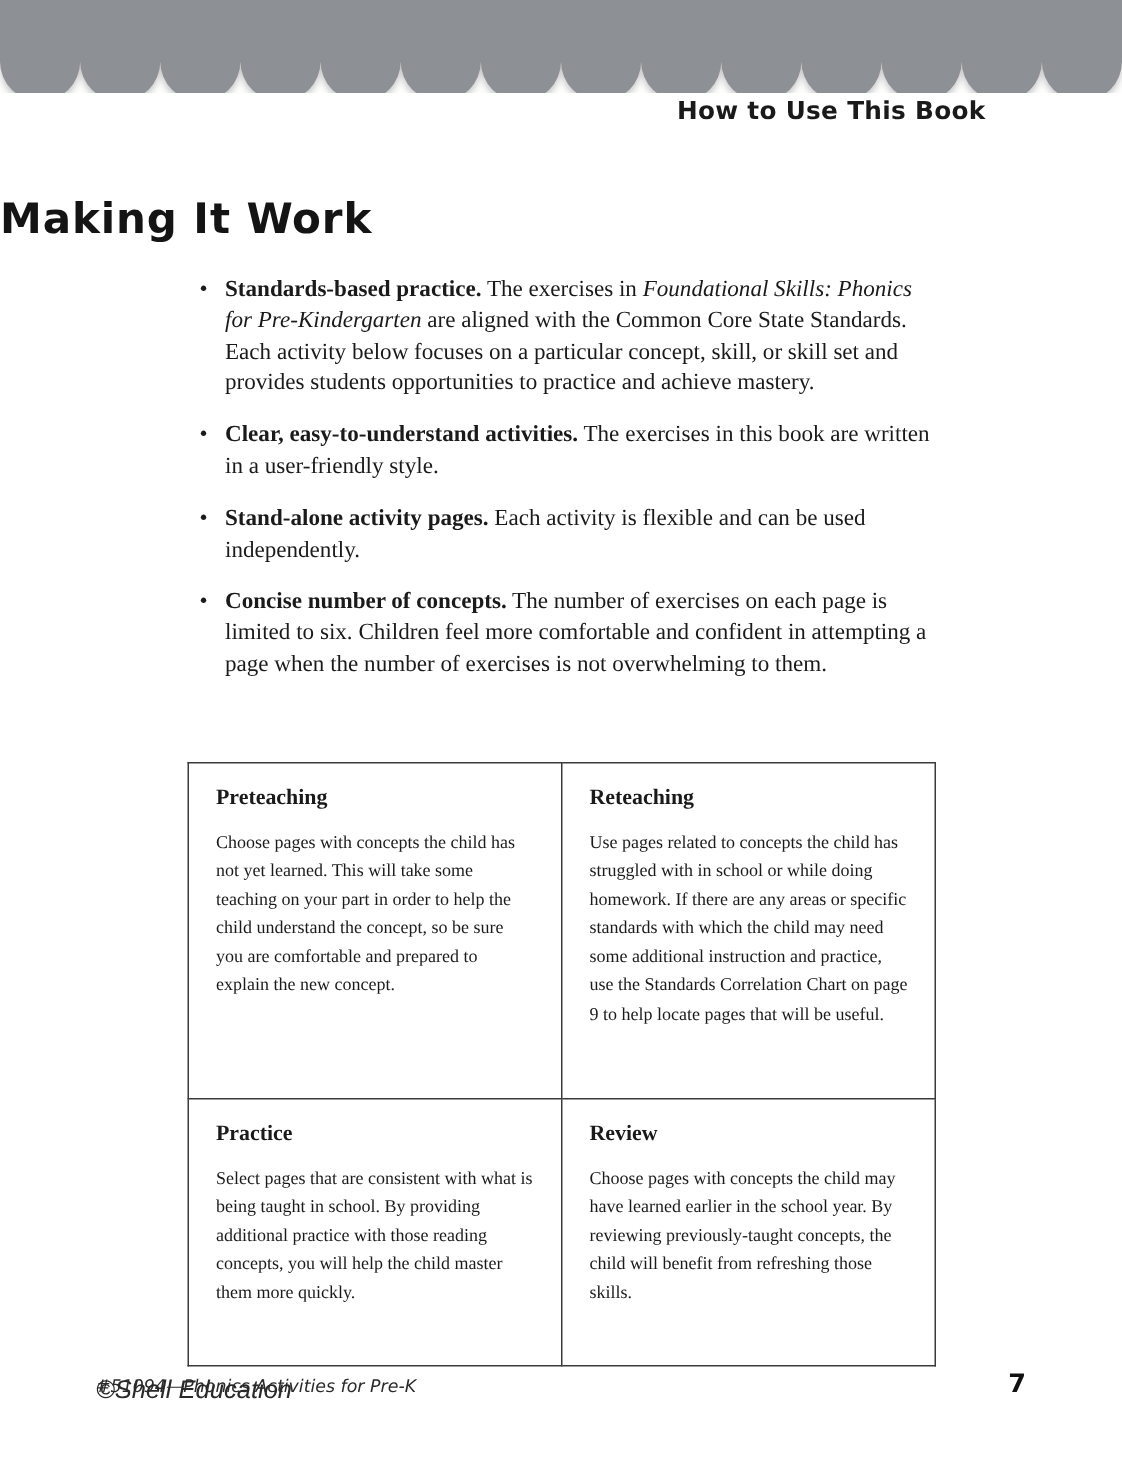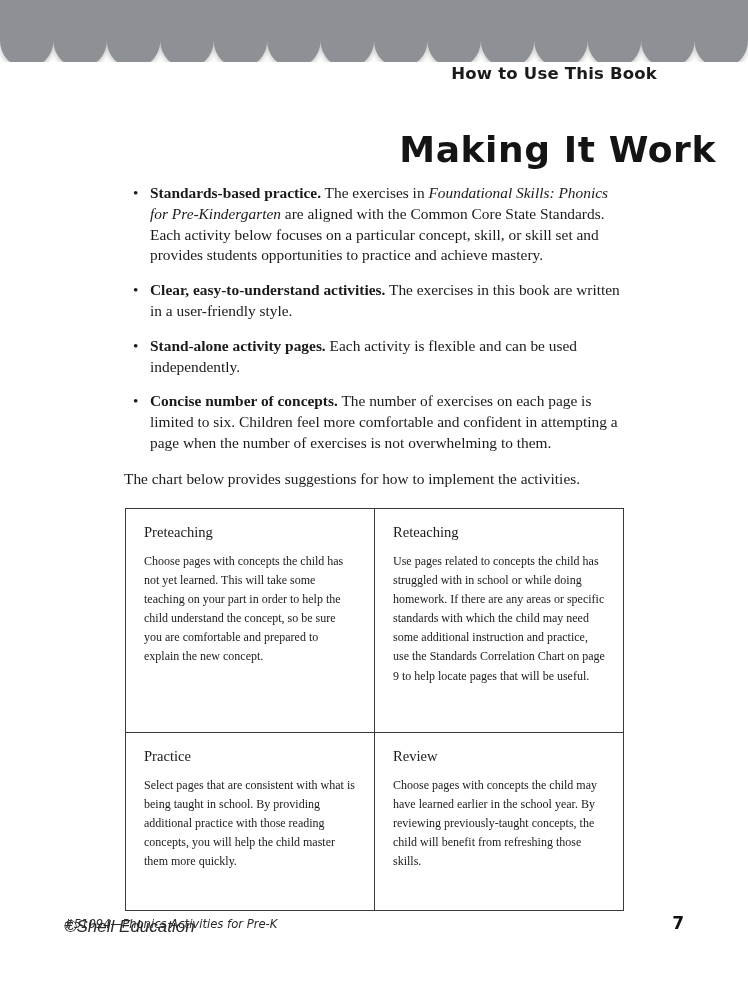--- a/index.html
+++ b/index.html
@@ -41,24 +41,24 @@
     color: #1a1a1a;
     white-space: nowrap;
   }
 
   
   .page-title {
     position: absolute;
     top: 129px;
     left: 0;
     width: 716px;
-    text-align: right;
-    font-family: "DejaVu Sans", sans-serif;
-    font-weight: bold;
-    font-size: 36px;
+    text-align: left;
+    font-family: "DejaVu Sans", sans-serif;
+    font-weight: bold;
+    font-size: 28px;
     letter-spacing: 0.6px;
     color: #141414;
   }
 
   
   .content {
     position: absolute;
     top: 183px;
     left: 124px;
     width: 502px;
@@ -109,21 +109,21 @@
     border-collapse: collapse;
     table-layout: fixed;
   }
   .suggestion-table td {
     border: 1px solid #3a3a3a;
     vertical-align: top;
     padding: 14px 18px 16px 18px;
     width: 50%;
   }
   .cell-title {
-    font-weight: normal;
+    font-weight: bold;
     font-size: 14.6px;
     line-height: 18px;
     margin: 0 0 11px 0;
   }
   .cell-body {
     font-size: 12px;
     line-height: 19.1px;
     margin: 0;
   }
   .row-top td { height: 193px; }
@@ -206,21 +206,20 @@
       <span class="lead">Stand-alone activity pages.</span><span>  Each activity is flexible and can be used independently.</span>
     </li>
 
     <li class="bullet-item">
       <span class="bullet-dot">•</span>
       <span class="lead">Concise number of concepts.</span><span>  The number of exercises on each page is limited to six.  Children feel more comfortable and confident in attempting a page when the number of exercises is not overwhelming to them.</span>
     </li>
 
   </ul>
 
-  <p class="chart-intro">The chart below provides suggestions for how to implement the activities.</p>
 </div>
 
 <table class="suggestion-table">
   <tbody>
     <tr class="row-top">
       <td>
         <p class="cell-title">Preteaching</p>
         <p class="cell-body">Choose pages with concepts the child has not yet learned.  This will take some teaching on your part in order to help the child understand the concept, so be sure you are comfortable and prepared to explain the new concept.</p>
       </td>
       <td>

